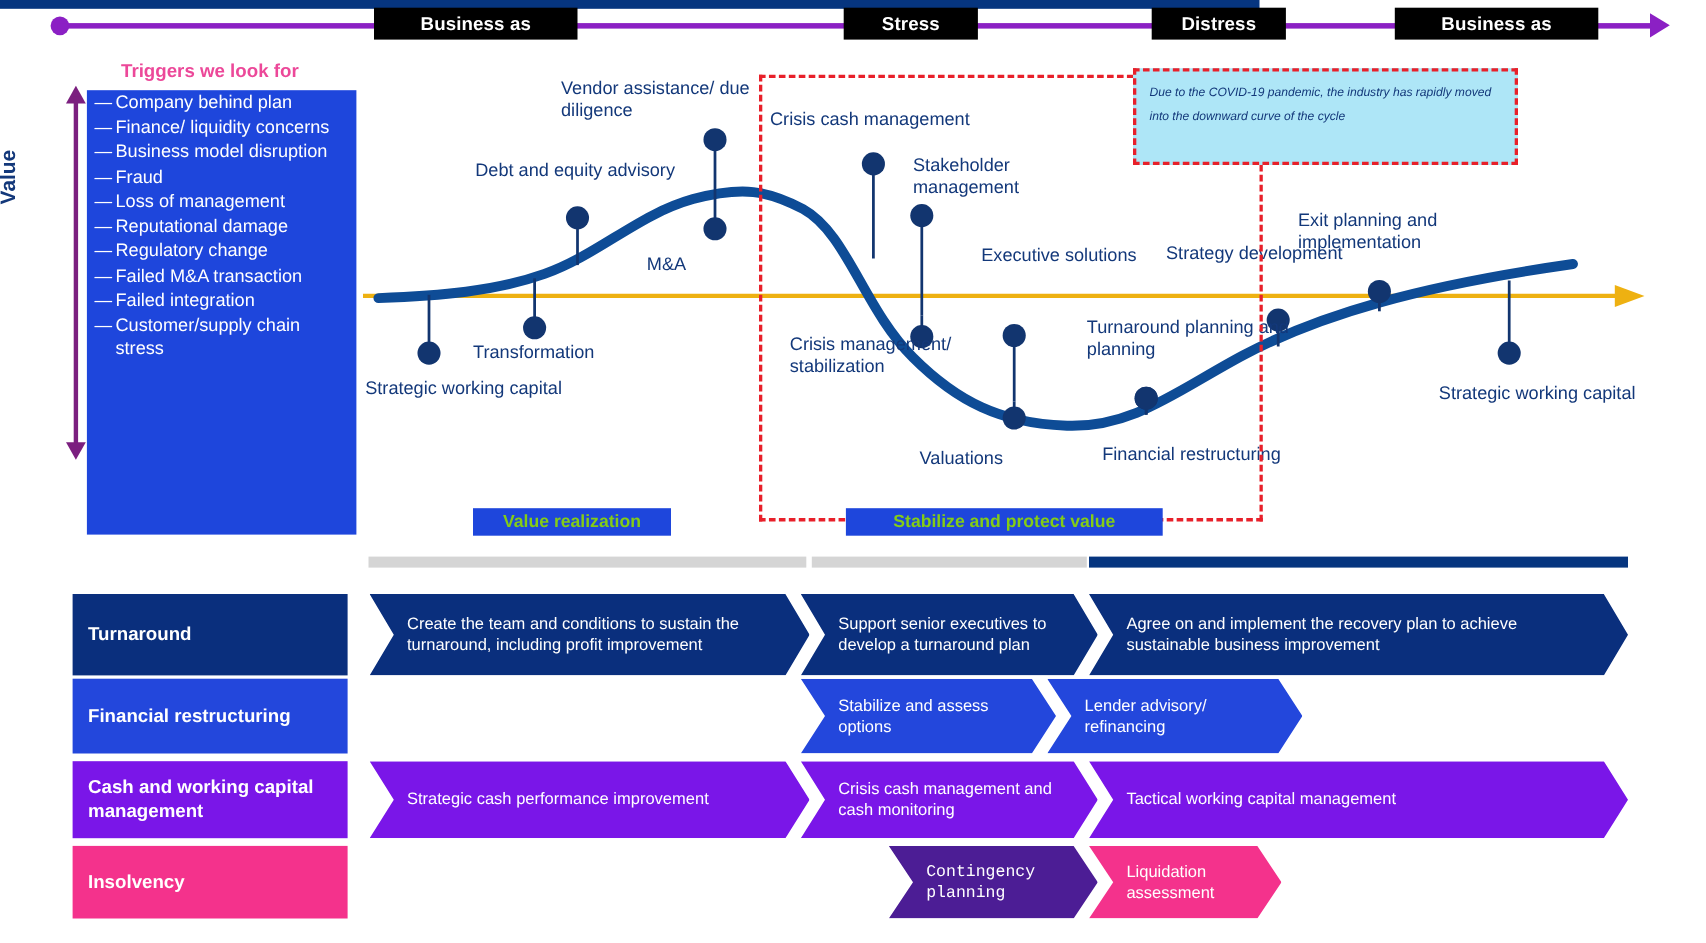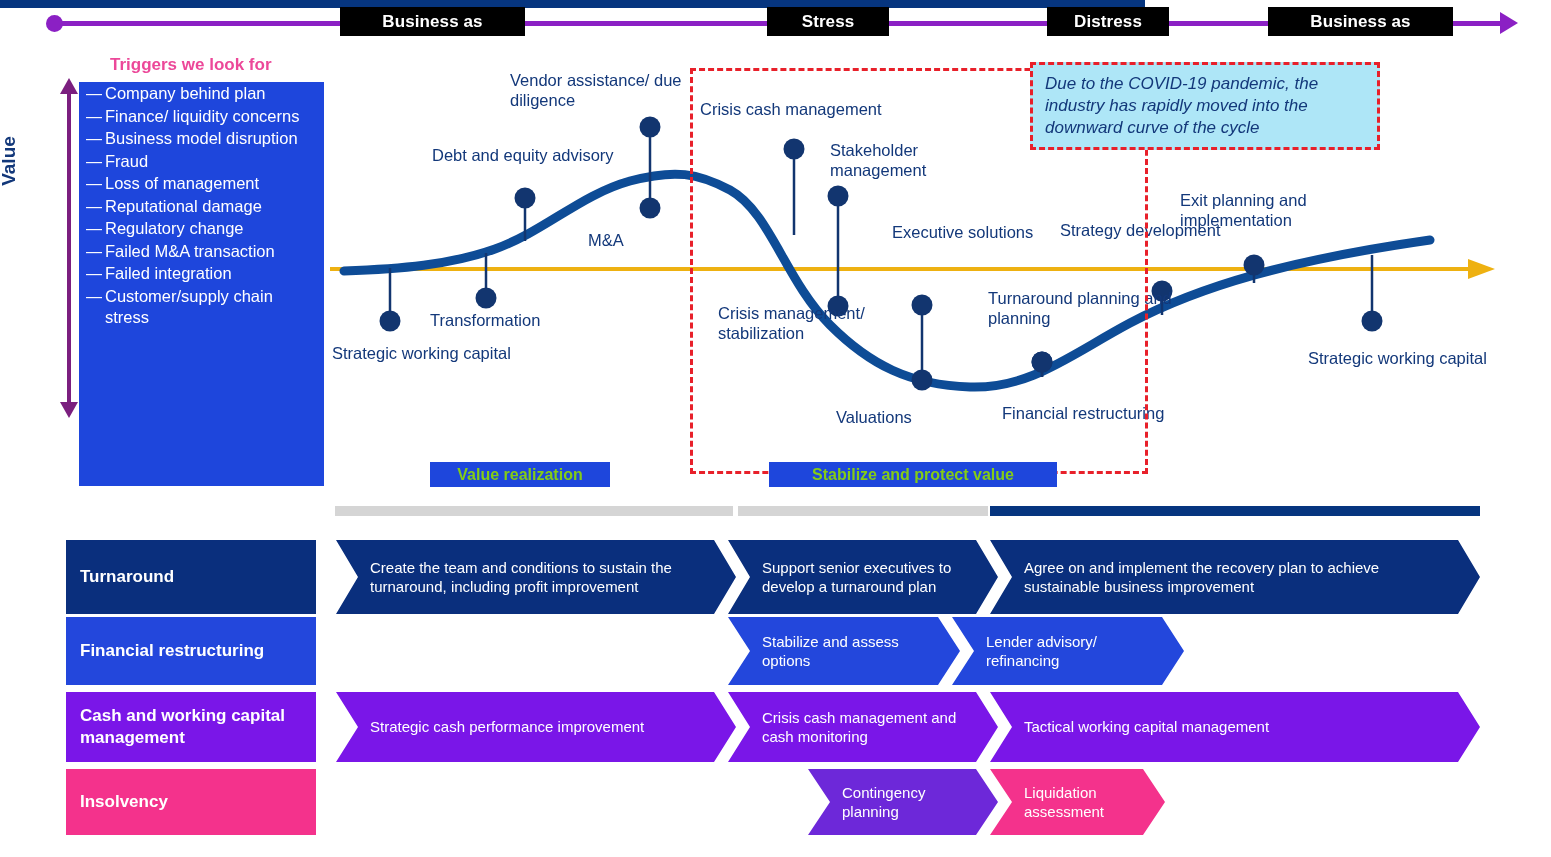--- a/index.html
+++ b/index.html
@@ -36,21 +36,21 @@
 
   
   #curve-area{left:330px;top:55px;width:1215px;height:440px;}
   #curve-svg{position:absolute;left:0;top:0;}
 
   .node-label{position:absolute;font-size:16.5px;line-height:20px;color:#13387a;}
 
   
   #covid-callout{left:1030px;top:62px;width:350px;height:88px;background:#aee6f7;
     border:3px dashed #e8202a;box-sizing:border-box;}
-  #covid-callout-text{padding:8px 10px 0 12px;font-size:17px;line-height:22px;font-style:italic;color:#13387a;font-weight:500;}
+  #covid-callout-text{padding:8px 10px 0 12px;font-size:11px;line-height:22px;font-style:italic;color:#13387a;font-weight:500;}
 
   
   #focus-region{left:690px;top:68px;width:458px;height:406px;border:3px dashed #e8202a;box-sizing:border-box;}
 
   .section-chip{position:absolute;height:25px;background:#1e46dc;color:#84cc16;font-size:16px;
     font-weight:bold;display:flex;align-items:center;justify-content:center;padding:0 7px;}
 
   
   .strip{position:absolute;height:10px;}
   #strip-bottom{left:335px;top:521px;width:1145px;height:8px;background:#06357f;}
@@ -220,19 +220,19 @@
     <div class="chev first" style="position: absolute; left: 336px; top: 692px; width: 400px; height: 70px; background: rgb(122, 22, 232);">
       <span>Strategic cash performance improvement</span>
     </div>
     <div class="chev" style="position: absolute; left: 728px; top: 692px; width: 270px; height: 70px; background: rgb(122, 22, 232);">
       <span>Crisis cash management and cash monitoring</span>
     </div>
     <div class="chev" style="position: absolute; left: 990px; top: 692px; width: 490px; height: 70px; background: rgb(122, 22, 232);">
       <span>Tactical working capital management</span>
     </div>
     <div class="lane" style="top: 769px; height: 66px; background: rgb(244, 50, 140);">Insolvency</div>
-    <div class="chev first" style="position: absolute; left: 808px; top: 769px; width: 190px; height: 66px; background: #6d28d9;">
+    <div class="chev first" style="position: absolute; left: 808px; top: 769px; width: 190px; height: 66px; background: #4c1d95; font-family: Liberation Mono, monospace;">
       <span>Contingency planning</span>
     </div>
     <div class="chev" style="position: absolute; left: 990px; top: 769px; width: 175px; height: 66px; background: rgb(244, 50, 140);">
       <span>Liquidation assessment</span>
     </div>
   </div>
 
 </body></html>

